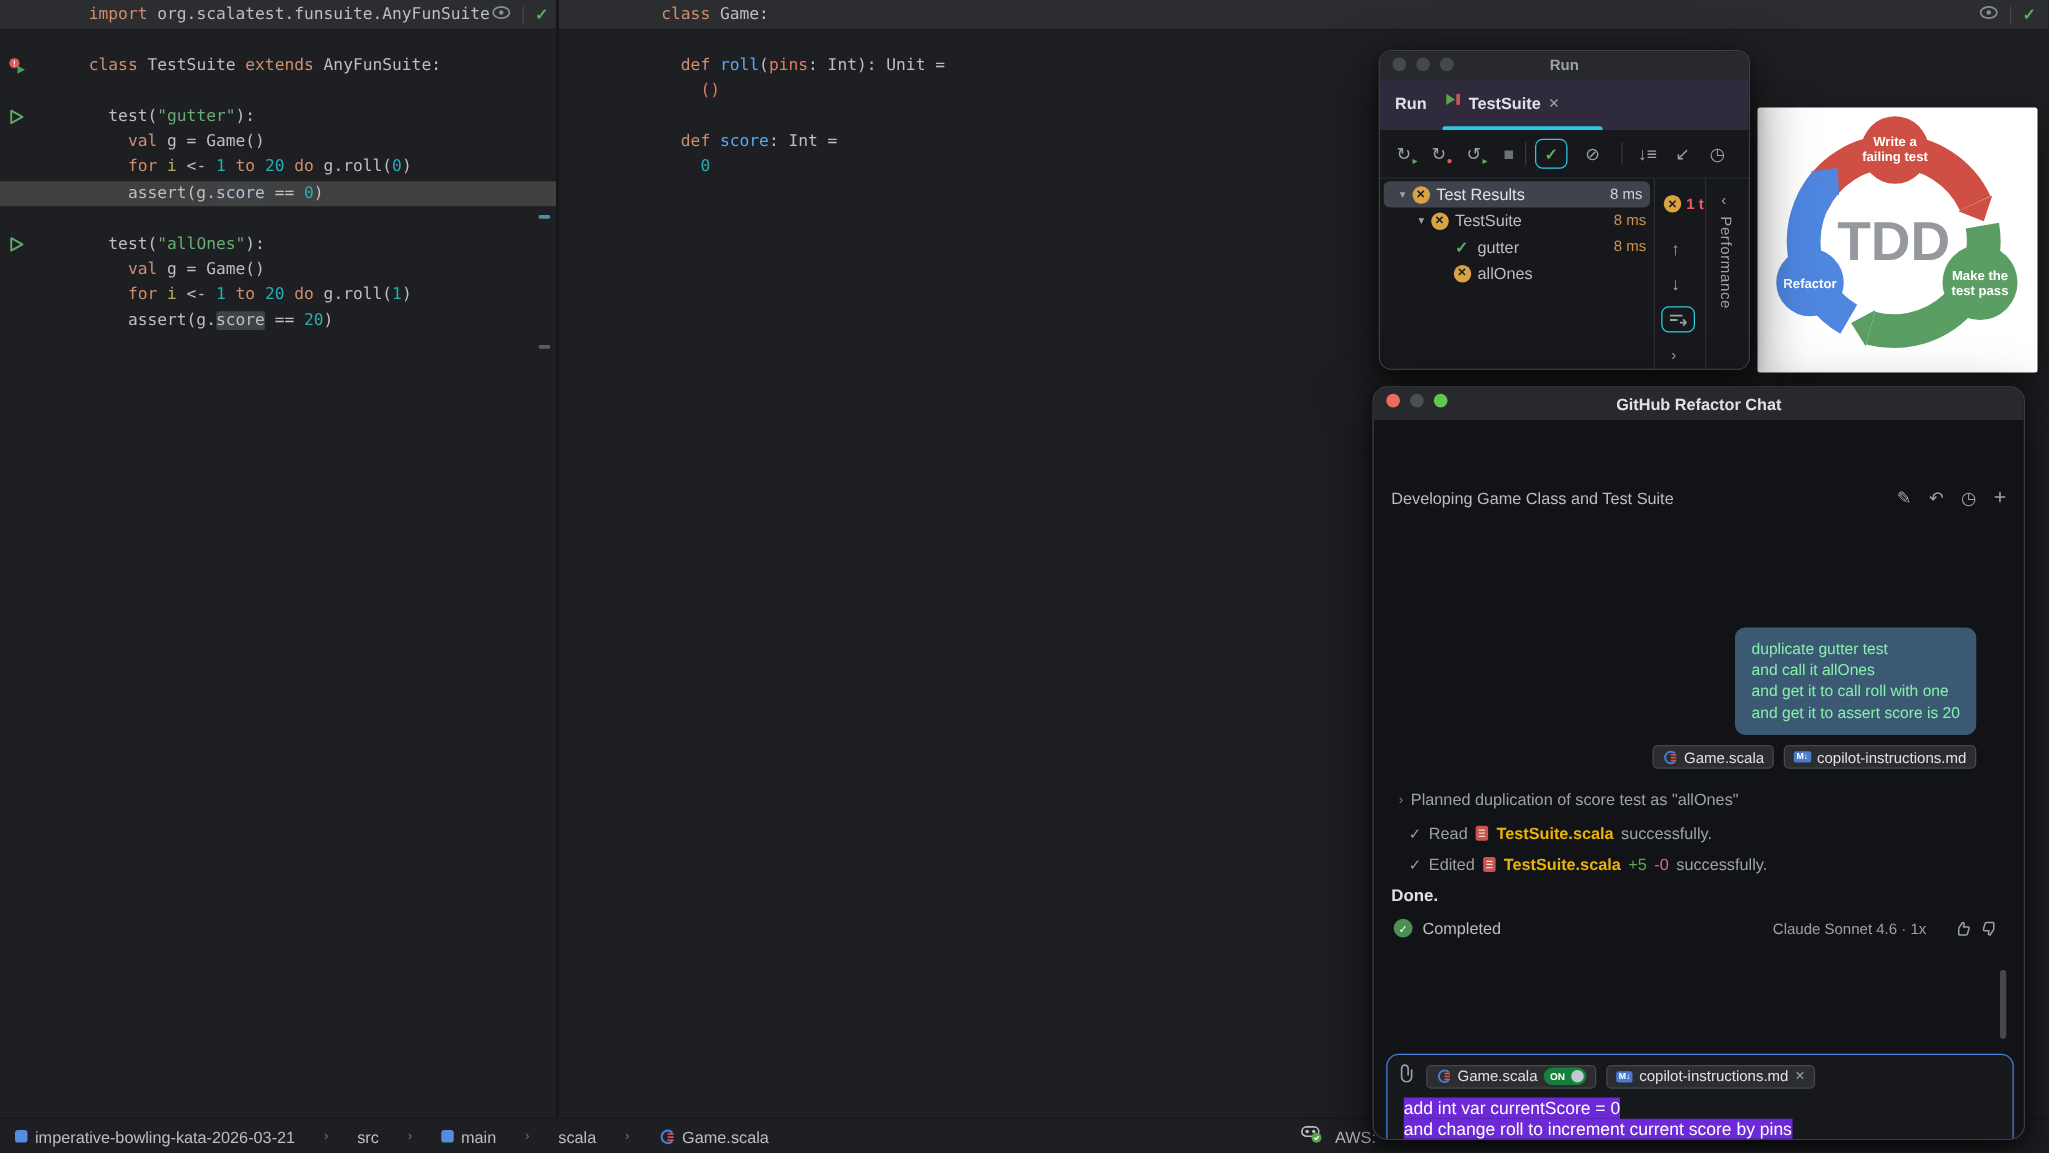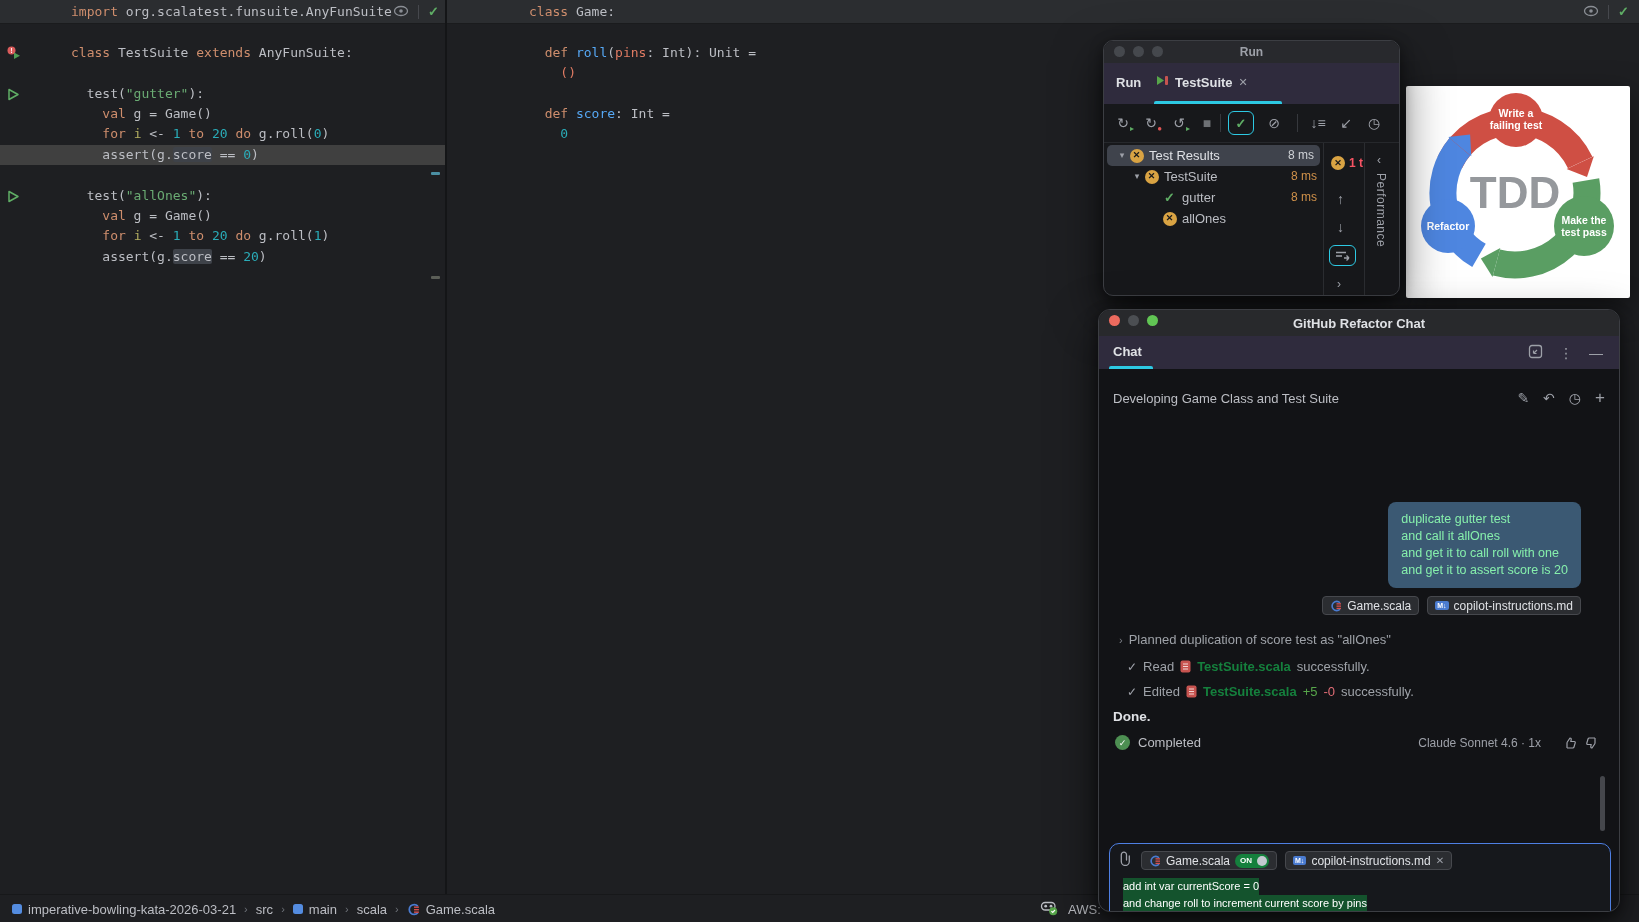--- a/index.html
+++ b/index.html
@@ -90,41 +90,41 @@
   #thread-title { font-size:13px; color:#bcbec4; flex:1; }
   #thread-icons { display:flex; gap:14px; color:#9da0a8; align-items:center; }
   #user-bubble { position:absolute; right:38px; top:132px; background:#3b5973; border-radius:8px; padding:9px 13px; }
   #user-bubble div { font-size:12.5px; line-height:17px; color:#86efac; white-space:nowrap; }
   #msg-chips { position:absolute; right:38px; top:226px; display:flex; gap:8px; }
   .chip { display:flex; align-items:center; gap:5px; height:19px; padding:0 7px; background:#2b2d31; border:1px solid #46484d; border-radius:4px; font-size:12px; color:#dfe1e5; white-space:nowrap; cursor:pointer; }
   .md-badge { background:#4a7bd0; color:#fff; font-size:7px; font-weight:700; border-radius:2px; padding:1px 2px; line-height:7px; }
   .step { position:absolute; display:flex; align-items:center; gap:6px; font-size:13px; color:#9ea2a8; white-space:nowrap; }
   .step .chev { color:#7d8188; font-size:11px; }
   .step .stcheck { color:#9da0a8; font-size:12px; }
-  .step .fname { color:#15803d; font-weight:600; }
+  .step .fname { color:#eab308; font-weight:600; }
   .step .add { color:#57a64a; }
   .step .del { color:#e06c75; }
   #done-text { position:absolute; left:14px; top:339px; font-size:13.5px; font-weight:600; color:#dfe1e5; }
   #completed-row { position:absolute; left:16px; right:20px; top:365px; display:flex; align-items:center; }
   #completed-badge { width:15px; height:15px; border-radius:50%; background:#4d8f52; color:#fff; font-size:9px; display:flex; align-items:center; justify-content:center; margin-right:8px; }
   #completed-label { font-size:13px; color:#bcbec4; flex:1; }
   #completed-meta { font-size:12px; color:#9da0a8; margin-right:14px; }
   .thumb { color:#9da0a8; cursor:pointer; margin-left:8px; display:flex; }
   #chat-scroll { position:absolute; right:14px; top:406px; width:5px; height:55px; border-radius:3px; background:#45474c; }
   #input-box { position:absolute; left:10px; right:8px; top:473px; height:125px; border:1.5px solid #4e7fe3; border-radius:10px; background:#16181c; }
   #input-chips { position:absolute; left:10px; top:7px; display:flex; gap:8px; align-items:center; }
   .on-pill { display:flex; align-items:center; width:34px; height:14px; border-radius:8px; background:#15803d; position:relative; }
   .on-pill span { font-size:8px; font-weight:700; color:#fff; margin-left:5px; }
   .on-knob { position:absolute; right:2px; top:2px; width:10px; height:10px; border-radius:50%; background:#c3c8cf; }
   #input-lines { position:absolute; left:13px; top:34px; }
-  #input-lines span { display:table; background:#14532d; color:#fff; font-size:11px; line-height:17px; white-space:pre; }
+  #input-lines span { display:table; background:#6d28d9; color:#fff; font-size:14px; line-height:17px; white-space:pre; }
 
   
   #status-bar { position:absolute; left:0; top:894px; width:1639px; height:28px; background:#1e1f22; border-top:1px solid #17181a; z-index:10; }
-  #breadcrumbs { position:absolute; left:12px; top:0; height:28px; display:flex; align-items:center; gap:8px; font-size:13px; color:#bcbec4; }
+  #breadcrumbs { position:absolute; left:12px; top:0; height:28px; display:flex; align-items:center; gap:23px; font-size:13px; color:#bcbec4; }
   .crumb { display:flex; align-items:center; gap:6px; cursor:pointer; }
   .crumb-sep { color:#6f737a; font-size:11px; }
   .folder-sq { width:10px; height:10px; border-radius:2.5px; background:#548ce0; }
   #statusbar-right { position:absolute; left:1040px; top:0; height:28px; display:flex; align-items:center; gap:10px; }
   #aws-label { font-size:13px; color:#bcbec4; }
 </style>
 </head>
 <body>
 
 <div class="pane" id="editor-left">
@@ -326,34 +326,20 @@
 
 <div class="float-window" id="chat-window">
   <div class="titlebar">
     <div class="traffic">
       <span class="light" style="background:#ec6a5e"></span>
       <span class="light" style="background:#4b4e52"></span>
       <span class="light" style="background:#61c554"></span>
     </div>
     <span class="wtitle">GitHub Refactor Chat</span>
   </div>
-  <div class="tabbar" id="chat-tabbar">
-    <span id="chat-tab-label">Chat</span>
-    <div class="cyan-underline" style="left:10px;width:44px;"></div>
-    <div class="chat-hdr-icons">
-      <span class="hdr-ico">
-        <svg width="15" height="15" viewBox="0 0 15 15">
-            <rect x="1.5" y="1.5" width="12" height="12" rx="2.5" fill="none" stroke="#9da0a8" stroke-width="1.3"></rect>
-            <path d="M9 6 L5.5 9.5 M5.5 9.5 h3 M5.5 9.5 v-3" stroke="#9da0a8" stroke-width="1.2" fill="none"></path>
-          </svg>
-      </span>
-      <span class="hdr-ico">⋮</span>
-      <span class="hdr-ico">—</span>
-    </div>
-  </div>
   <div id="chat-content">
     <div id="thread-row">
       <span id="thread-title">Developing Game Class and Test Suite</span>
       <span id="thread-icons">
         <span class="hdr-ico">✎</span>
         <span class="hdr-ico">↶</span>
         <span class="hdr-ico">◷</span>
         <span class="hdr-ico" style="font-size:17px">+</span>
       </span>
     </div>

